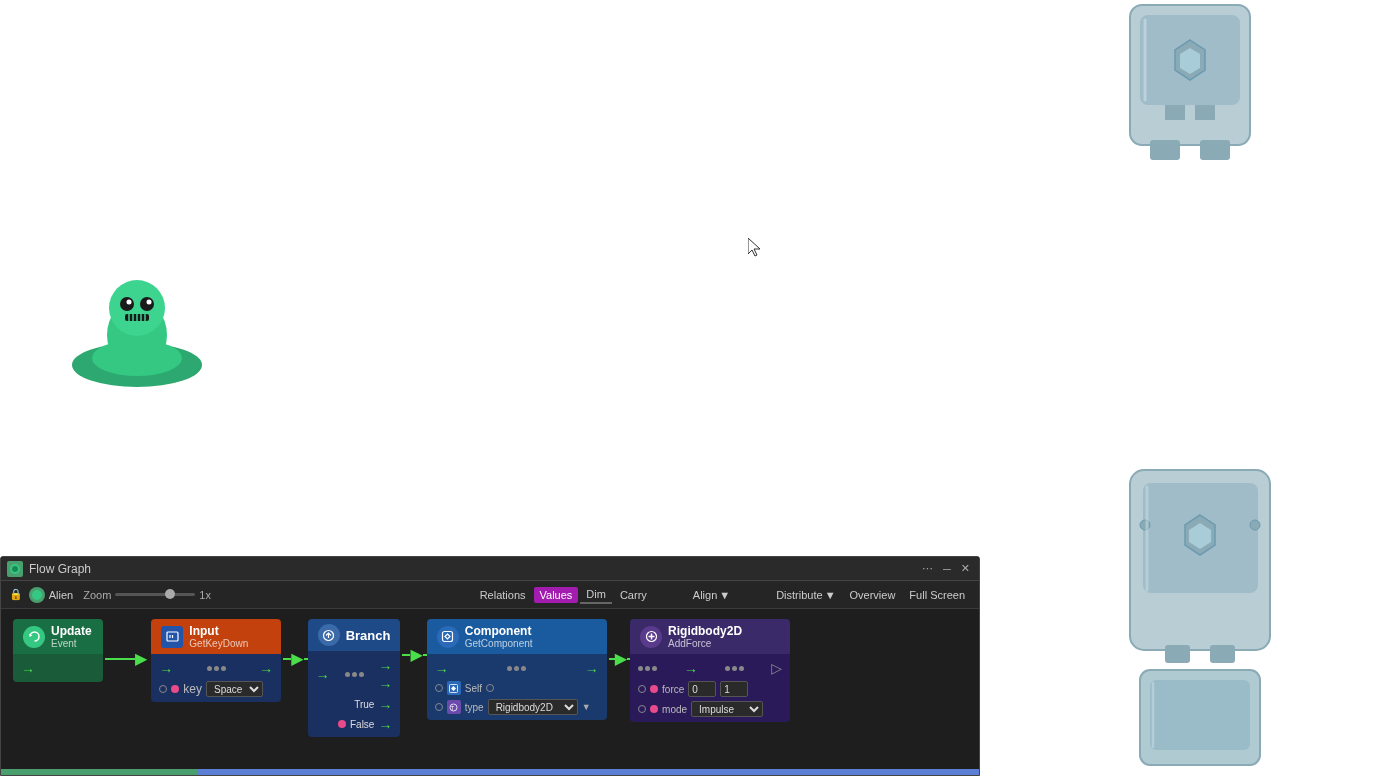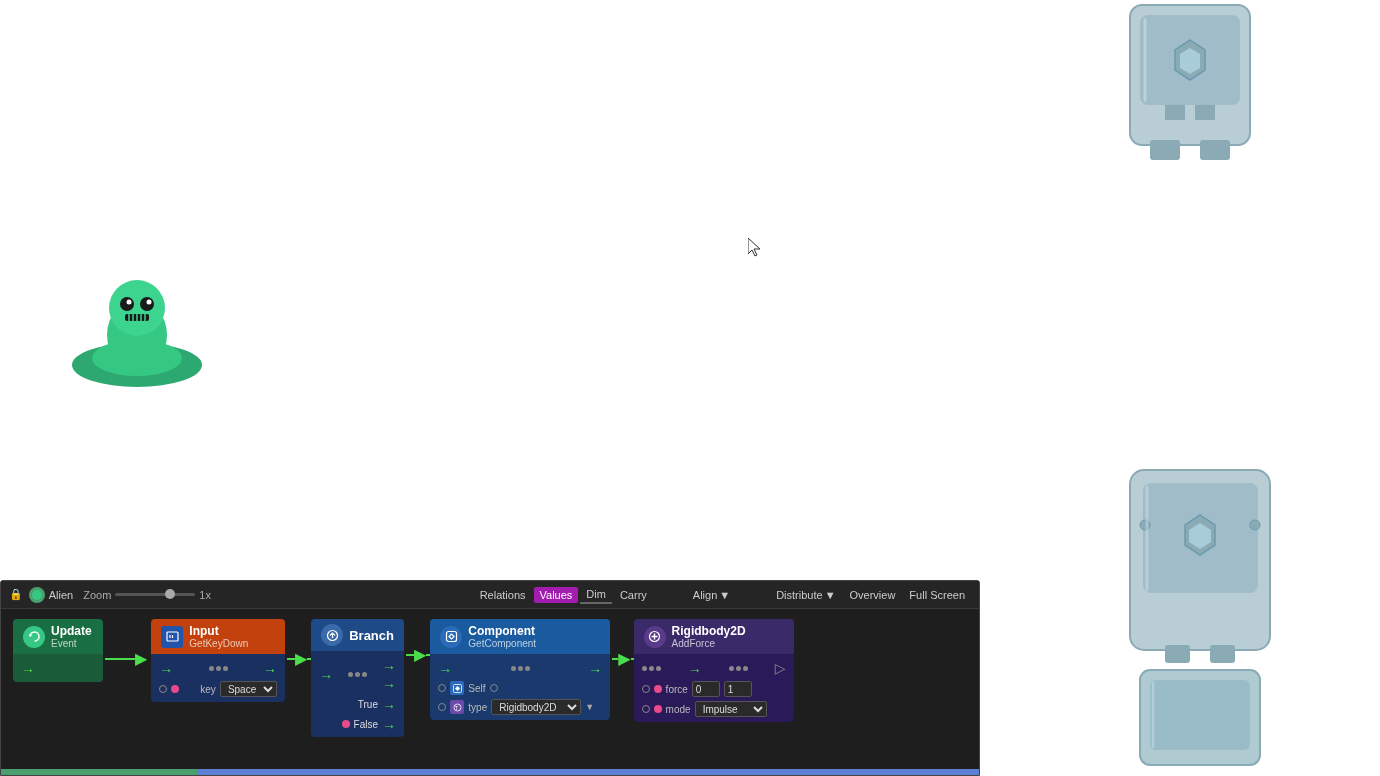--- a/index.html
+++ b/index.html
@@ -334,20 +334,36 @@
 </div>
 
 <div class="cursor">
   <svg viewBox="0 0 16 20" width="16" height="20" xmlns="http://www.w3.org/2000/svg">
     <polygon points="0,0 0,16 4,12 7,18 9,17 6,11 12,11" fill="white" stroke="#333" stroke-width="1"></polygon>
   </svg>
 </div>
 
 <div class="flow-graph-panel">
 
+  <div class="panel-titlebar">
+    <div class="panel-titlebar-left">
+      <div class="panel-title-icon">
+        <svg width="12" height="12" viewBox="0 0 12 12">
+            <circle cx="6" cy="6" r="5" fill="#35c882"></circle>
+            <circle cx="6" cy="6" r="3" fill="#1a8a55"></circle>
+          </svg>
+      </div>
+      <span class="panel-title-text">Flow Graph</span>
+    </div>
+    <div class="panel-controls">
+      <span class="panel-control-btn">⋯</span>
+      <span class="panel-control-btn">─</span>
+      <span class="panel-control-btn">✕</span>
+    </div>
+  </div>
 
   <div class="panel-toolbar">
     <span class="toolbar-lock-icon">🔒</span>
 
     <div class="toolbar-alien">
       <div class="toolbar-alien-icon">
         <svg width="12" height="12" viewBox="0 0 12 12">
             <circle cx="6" cy="6" r="5" fill="#35c882"></circle>
           </svg>
       </div>
@@ -432,21 +448,21 @@
               <div class="md"></div>
                 <div class="md"></div>
                 <div class="md"></div>
             </div>
             <span style="color:#4adf4a;font-size:14px;">→</span>
           </div>
 
           <div style="display:flex;align-items:center;gap:4px;padding:2px 2px;">
             <div style="width:8px;height:8px;border-radius:50%;border:1.5px solid #888;"></div>
             <div style="width:8px;height:8px;border-radius:50%;background:#e84a8a;"></div>
-            <span style="font-size:10px;color:#bbb;margin-left:17px;">key</span>
+            <span style="font-size:12px;color:#bbb;">key</span>
             <select class="inline-select">
               <option>Space</option>
             </select>
           </div>
         </div>
       </div>
 
       <div style="display:flex;align-items:center;margin-top:32px;">
         <div style="width:8px;height:2px;background:#4adf4a;"></div>
         <span style="color:#4adf4a;font-size:16px;line-height:1;">▶</span>

